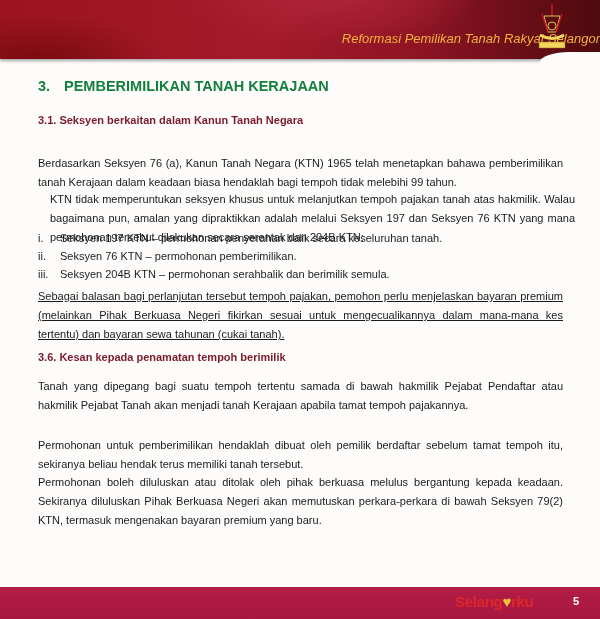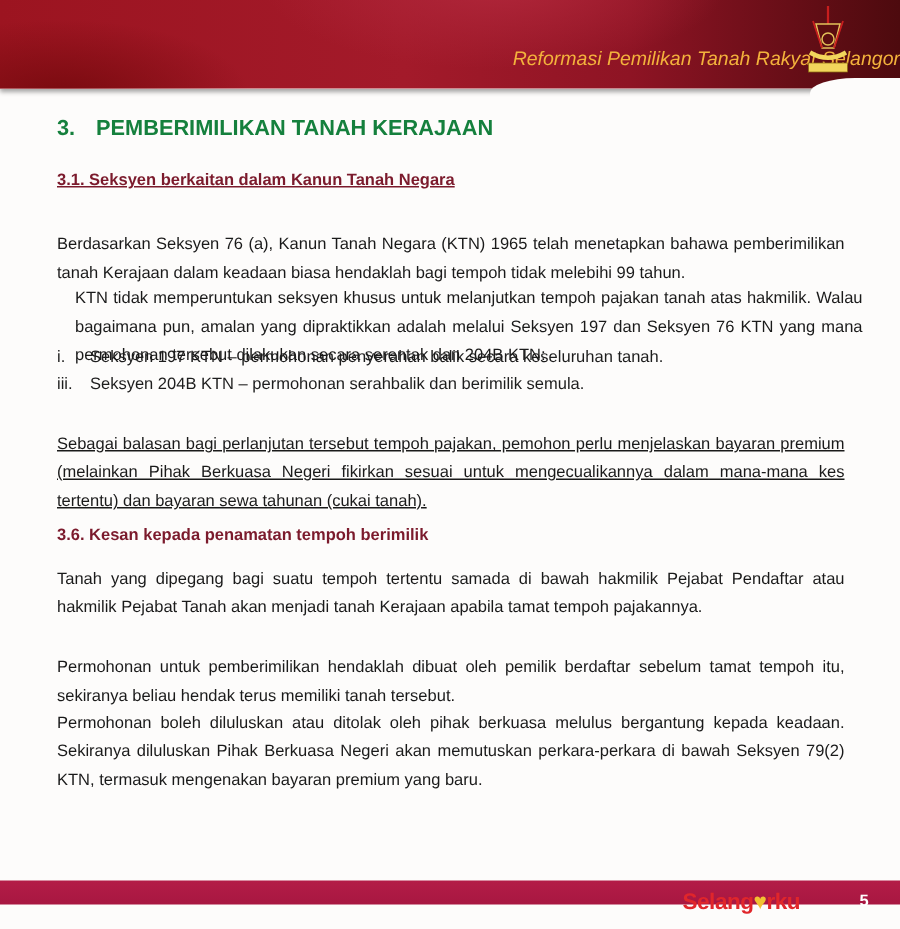--- a/index.html
+++ b/index.html
@@ -44,21 +44,21 @@
   }
   .para {
     position: absolute; left: 0; width: 525px;
     font-size: 11px; line-height: 19px; text-align: justify;
     color: #1a1a1a;
   }
   .list { position: absolute; left: 0; width: 525px; margin: 0; padding: 0; list-style: none; }
   .list li { font-size: 11px; line-height: 18px; display: flex; }
   .list .num { width: 22px; flex: none; }
   .footer {
-    position: absolute; left: 0; top: 587px; width: 600px; height: 16px;
+    position: absolute; left: 0; top: 587px; width: 600px; height: 32px;
     background: linear-gradient(180deg, #b31c47 0%, #a81741 100%);
   }
   .footer-brand {
     position: absolute; left: 455px; top: 6px;
     font-weight: bold; font-size: 15px; color: #e0262b; letter-spacing: -0.3px;
   }
   .footer-brand .heart { color: #f1c232; }
   .page-number {
     position: absolute; left: 573px; top: 8px; color: #ffffff; font-size: 11px; font-weight: bold;
   }
@@ -79,29 +79,33 @@
   </svg>
 </div>
 <div class="header-curve"></div>
 
 <div class="content">
   <div class="section-title">
     <span class="section-num">3.</span>
     <span>PEMBERIMILIKAN TANAH KERAJAAN</span>
   </div>
 
-  <div class="subsection-title" style="top:36px;text-decoration:underline;">3.1. Seksyen berkaitan dalam Kanun Tanah Negara</div>
+  <div class="subsection-title" style="top:36px;">3.1. Seksyen berkaitan dalam Kanun Tanah Negara</div>
 
   <div class="para" style="top:64px;margin-top:12px;">Berdasarkan Seksyen 76 (a), Kanun Tanah Negara (KTN) 1965 telah menetapkan bahawa pemberimilikan tanah Kerajaan dalam keadaan biasa hendaklah bagi tempoh tidak melebihi 99 tahun.</div>
   <div class="para" style="top:112px;margin-left:12px;">KTN tidak memperuntukan seksyen khusus untuk melanjutkan tempoh pajakan tanah atas hakmilik. Walau bagaimana pun, amalan yang dipraktikkan adalah melalui Seksyen 197 dan Seksyen 76 KTN yang mana permohonan tersebut dilakukan secara serentak dan 204B KTN:</div>
 
   <ul class="list" style="top:151px;">
     <li>
       <span class="num">i.</span>
       <span>Seksyen 197 KTN – permohonan penyerahan balik secara keseluruhan tanah.</span>
+    </li>
+    <li>
+      <span class="num">ii.</span>
+      <span>Seksyen 76 KTN – permohonan pemberimilikan.</span>
     </li>
     <li>
       <span class="num">iii.</span>
       <span>Seksyen 204B KTN – permohonan serahbalik dan berimilik semula.</span>
     </li>
   </ul>
 
   <div class="para" style="top:209px;text-decoration:underline;">Sebagai balasan bagi perlanjutan tersebut tempoh pajakan, pemohon perlu menjelaskan bayaran premium (melainkan Pihak Berkuasa Negeri fikirkan sesuai untuk mengecualikannya dalam mana-mana kes tertentu) dan bayaran sewa tahunan (cukai tanah).</div>
 
   <div class="subsection-title" style="top:273px;">3.6. Kesan kepada penamatan tempoh berimilik</div>

